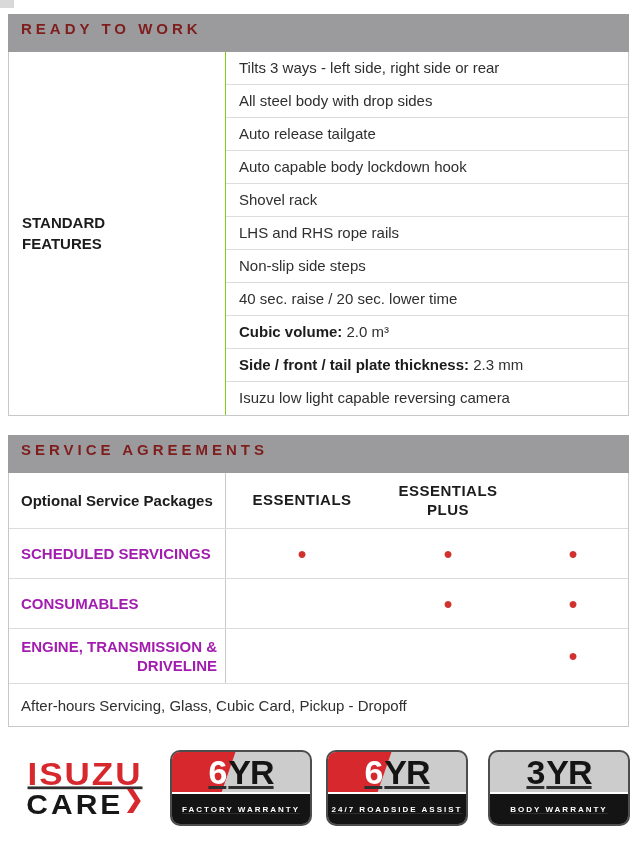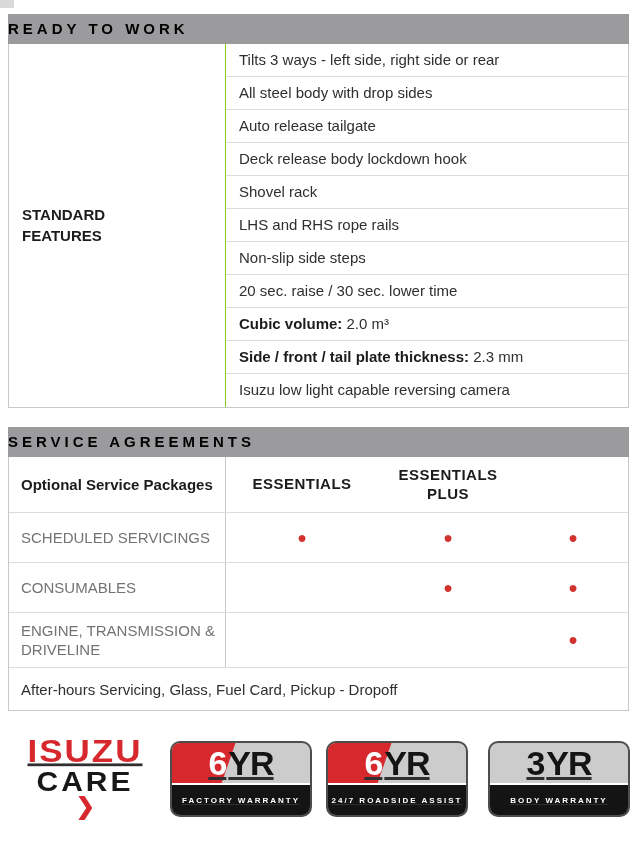--- a/index.html
+++ b/index.html
@@ -13,23 +13,23 @@
   }
   .scan-artifact {
     position: absolute; left: 0; top: 0;
     width: 14px; height: 8px; background: #d9d9d9;
   }
 
   .section { margin: 0 8px; }
   .section.first { margin-top: 14px; }
 
   .bar {
-    height: 30px; background: #9b9b9d; color: #000000;
+    height: 38px; background: #9b9b9d; color: #7f1d1d;
     font-weight: bold; font-size: 15px; letter-spacing: 4px;
-    line-height: 30px; 
+    line-height: 30px; padding-left: 13px;
   }
 
   
   .features-table {
     display: flex; border: 1px solid #c8c8c8; border-top: none;
   }
   .features-label-cell {
     width: 217px; border-right: 1px solid #84cc16;
     display: flex; align-items: center; padding-left: 13px;
   }
@@ -61,42 +61,43 @@
   .svc-head { height: 56px; }
   .svc-head .svc-c1 span { font-weight: bold; font-size: 15px; color: #1c1c1c; }
   .svc-head .colhead {
     font-weight: bold; font-size: 15px; color: #1c1c1c;
     line-height: 1.25; letter-spacing: 0.5px;
   }
   .svc-head .svc-c3 .colhead { max-width: 110px; }
   .svc-r { height: 50px; }
   .svc-r.tall { height: 55px; }
   .svc-r .svc-c1 span {
-    font-weight: normal; font-size: 15px; color: #737373; line-height: 1.3;
+    font-weight: bold; font-size: 15px; color: #a21caf; line-height: 1.3;
     padding-right: 8px;
+    text-align: right;
   }
   .dot { color: #d2322d; font-size: 16px; line-height: 1; }
   .svc-extras { height: 42px; }
   .svc-extras .svc-val {
     flex: 1; display: flex; align-items: center;
     padding-left: 12px; font-size: 15px; white-space: nowrap;
   }
 
   
   .logos {
     margin-top: 23px; padding-left: 4px;
     display: flex; align-items: center; text-decoration: underline;
   }
   .isuzu-care { width: 162px; text-align: center; }
   .isuzu-word {
     color: #d7282e; font-weight: bold; font-size: 35px;
     letter-spacing: 2px; line-height: 1.0;
     transform: scaleY(0.92); transform-origin: top left;
   }
-  .care-line { display: inline-flex; align-items: center; margin-top: -2px; flex-direction: column; }
+  .care-line { display: inline-flex; align-items: flex-start; margin-top: -2px; }
   .care-word {
     color: #171717; font-weight: bold; font-size: 30px;
     letter-spacing: 3px; line-height: 1.0;
     transform: scaleY(0.9);
   }
   .care-arrow {
     color: #d7282e; font-weight: bold; font-size: 23px;
     margin-left: 1px; position: relative; top: -4px;
   }
 
@@ -144,25 +145,25 @@
 <div class="section first">
   <div class="bar">READY TO WORK</div>
   <div class="features-table">
     <div class="features-label-cell">
       <div class="lbl">STANDARD FEATURES</div>
     </div>
     <div class="features-rows">
       <div class="feature-row"><span class="b"></span><span>Tilts 3 ways - left side, right side or rear</span></div>
       <div class="feature-row"><span class="b"></span><span>All steel body with drop sides</span></div>
       <div class="feature-row"><span class="b"></span><span>Auto release tailgate</span></div>
-      <div class="feature-row"><span class="b"></span><span>Deck release body lockdown hook</span></div>
+      <div class="feature-row"><span class="b"></span><span>Auto capable body lockdown hook</span></div>
       <div class="feature-row"><span class="b"></span><span>Shovel rack</span></div>
       <div class="feature-row"><span class="b"></span><span>LHS and RHS rope rails</span></div>
       <div class="feature-row"><span class="b"></span><span>Non-slip side steps</span></div>
-      <div class="feature-row"><span class="b"></span><span>20 sec. raise / 30 sec. lower time</span></div>
+      <div class="feature-row"><span class="b"></span><span>40 sec. raise / 20 sec. lower time</span></div>
       <div class="feature-row"><span class="b">Cubic volume:</span><span> 2.0 m³</span></div>
       <div class="feature-row"><span class="b">Side / front / tail plate thickness:</span><span> 2.3 mm</span></div>
       <div class="feature-row"><span class="b"></span><span>Isuzu low light capable reversing camera</span></div>
     </div>
   </div>
 </div>
 
 <div class="section service">
   <div class="bar">SERVICE AGREEMENTS</div>
   <div class="svc-table">
@@ -213,21 +214,21 @@
           <span class="dot"></span>
         </div>
       <div class="svc-c3">
           <span class="dot"></span>
         </div>
       <div class="svc-c4">
           <span class="dot">●</span>
         </div>
     </div>
     <div class="svc-row svc-extras">
-      <div class="svc-val">After-hours Servicing, Glass, Fuel Card, Pickup - Dropoff</div>
+      <div class="svc-val">After-hours Servicing, Glass, Cubic Card, Pickup - Dropoff</div>
     </div>
   </div>
 </div>
 
 <div class="logos">
   <div class="isuzu-care">
     <div class="isuzu-word">ISUZU</div>
     <div class="care-line">
       <span class="care-word">CARE</span>
       <span class="care-arrow">❯</span>

